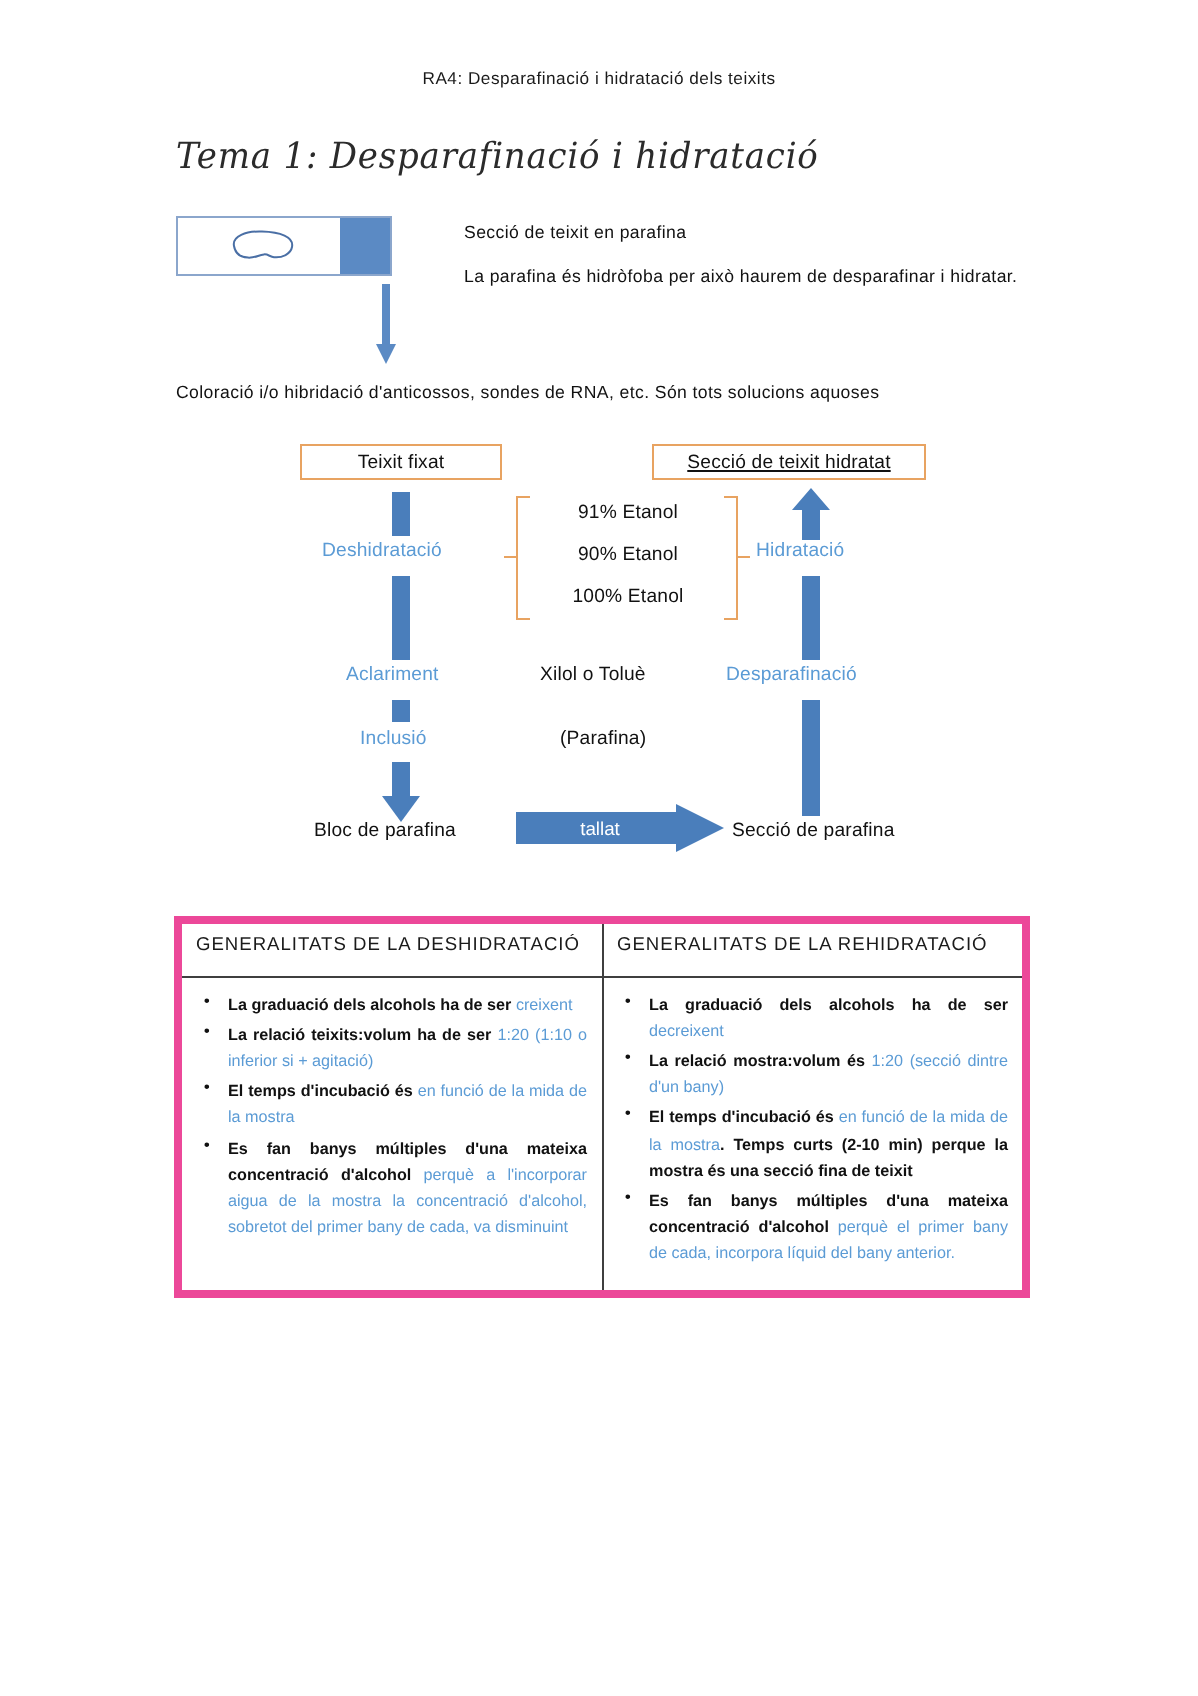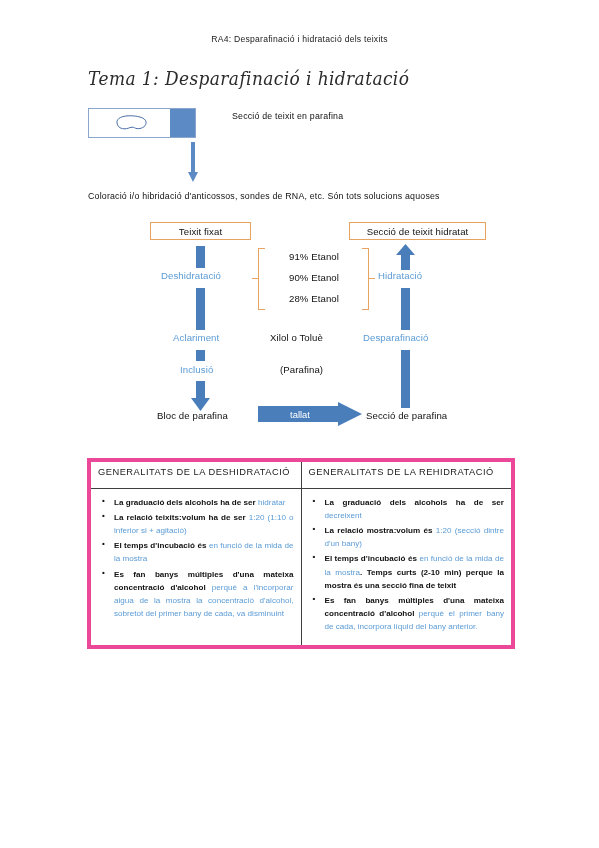--- a/index.html
+++ b/index.html
@@ -108,21 +108,21 @@
     background: #ffffff;
     box-sizing: border-box;
     font-size: 9.6px;
     color: #111111;
     text-align: center;
     line-height: 17px;
     height: 18px;
     letter-spacing: 0.1px;
   }
   .box-teixit-fixat { left: 62px; top: 4px; width: 101px; }
-  .box-seccio-hidratat { left: 261px; top: 4px; width: 137px; }
+  .box-seccio-hidratat { left: 238px; top: 4px; width: 137px; text-decoration: underline; }
 
   .bar {
     position: absolute;
     background: #4a7ebb;
     width: 9px;
   }
   .lbl {
     position: absolute;
     font-size: 9.6px;
     color: #5b9bd5;
@@ -235,20 +235,21 @@
       <path d="M6,9 C5,4 12,1.5 20,1.8 C29,2 36,4.5 35,9.5 C34.4,13 30,15 26,14.6 C24,14.4 23,13 21,13.2 C18,13.5 17,15 13,14.8 C8.6,14.6 6.5,12 6,9 Z" fill="none" stroke="#4a6fa5" stroke-width="1"></path>
     </svg>
   </div>
 
   <svg class="arrow-down-thumb" viewBox="0 0 14 42">
     <rect x="5" y="0" width="4" height="31" fill="#5b8ac4"></rect>
     <polygon points="2,30 12,30 7,40" fill="#5b8ac4"></polygon>
   </svg>
 
   <div class="para para-1">Secció de teixit en parafina</div>
+  <div class="para para-2">La parafina és hidròfoba per això haurem de desparafinar i hidratar.</div>
   <div class="para para-3">Coloració i/o hibridació d'anticossos, sondes de RNA, etc. Són tots solucions aquoses</div>
 
   <div class="diagram">
 
     <div class="dbox box-teixit-fixat">Teixit fixat</div>
     <div class="dbox box-seccio-hidratat">Secció de teixit hidratat</div>
 
     <div class="bar" style="left:108px; top:28px; height:22px;"></div>
     <div class="lbl" style="left:73px; top:52px;">Deshidratació</div>
     <div class="bar" style="left:108px; top:70px; height:42px;"></div>
@@ -261,21 +262,21 @@
     </svg>
     <div class="lbl-dark" style="left:69px; top:192px;">Bloc de parafina</div>
 
     <div class="bracket bracket-l"></div>
     <div class="bracket bracket-r"></div>
     <div class="bracket-tick tick-l"></div>
     <div class="bracket-tick tick-r"></div>
     <div class="etanol-list">
       <div>91% Etanol</div>
       <div>90% Etanol</div>
-      <div>28% Etanol</div>
+      <div>100% Etanol</div>
     </div>
     <div class="lbl-dark" style="left:182px; top:114px;">Xilol o Toluè</div>
     <div class="lbl-dark" style="left:192px; top:146px;">(Parafina)</div>
 
     <svg class="arrow-svg" style="left:170px; top:184px; width:104px; height:24px;" viewBox="0 0 104 24">
       <polygon points="0,4 80,4 80,0 104,12 80,24 80,20 0,20" fill="#4a7ebb"></polygon>
       <text x="42" y="15.5" font-family="Liberation Sans, sans-serif" font-size="9.4" fill="#ffffff" text-anchor="middle">tallat</text>
     </svg>
 
     <svg class="arrow-svg" style="left:307px; top:26px; width:21px; height:26px;" viewBox="0 0 21 26">
@@ -296,21 +297,21 @@
         <div class="th-cell">GENERALITATS DE LA DESHIDRATACIÓ</div>
       </td>
       <td style="width:50%;">
         <div class="th-cell">GENERALITATS DE LA REHIDRATACIÓ</div>
       </td>
     </tr>
     <tr>
       <td>
         <div class="body-cell">
           <ul class="blist" id="left-list">
-                <li><span class="blk">La graduació dels alcohols ha de ser </span><span class="blue">hidratar</span></li>
+                <li><span class="blk">La graduació dels alcohols ha de ser </span><span class="blue">creixent</span></li>
                 <li><span class="blk">La relació teixits:volum ha de ser </span><span class="blue">1:20 (1:10 o inferior si + agitació)</span></li>
                 <li><span class="blk">El temps d'incubació és </span><span class="blue">en funció de la mida de la mostra</span></li>
                 <li><span class="blk">Es fan banys múltiples d'una mateixa concentració d'alcohol </span><span class="blue">perquè a l'incorporar aigua de la mostra la concentració d'alcohol, sobretot del primer bany de cada, va disminuint</span></li>
               </ul>
         </div>
       </td>
       <td>
         <div class="body-cell">
           <ul class="blist" id="right-list">
                 <li><span class="blk">La graduació dels alcohols ha de ser </span><span class="blue">decreixent</span></li>

